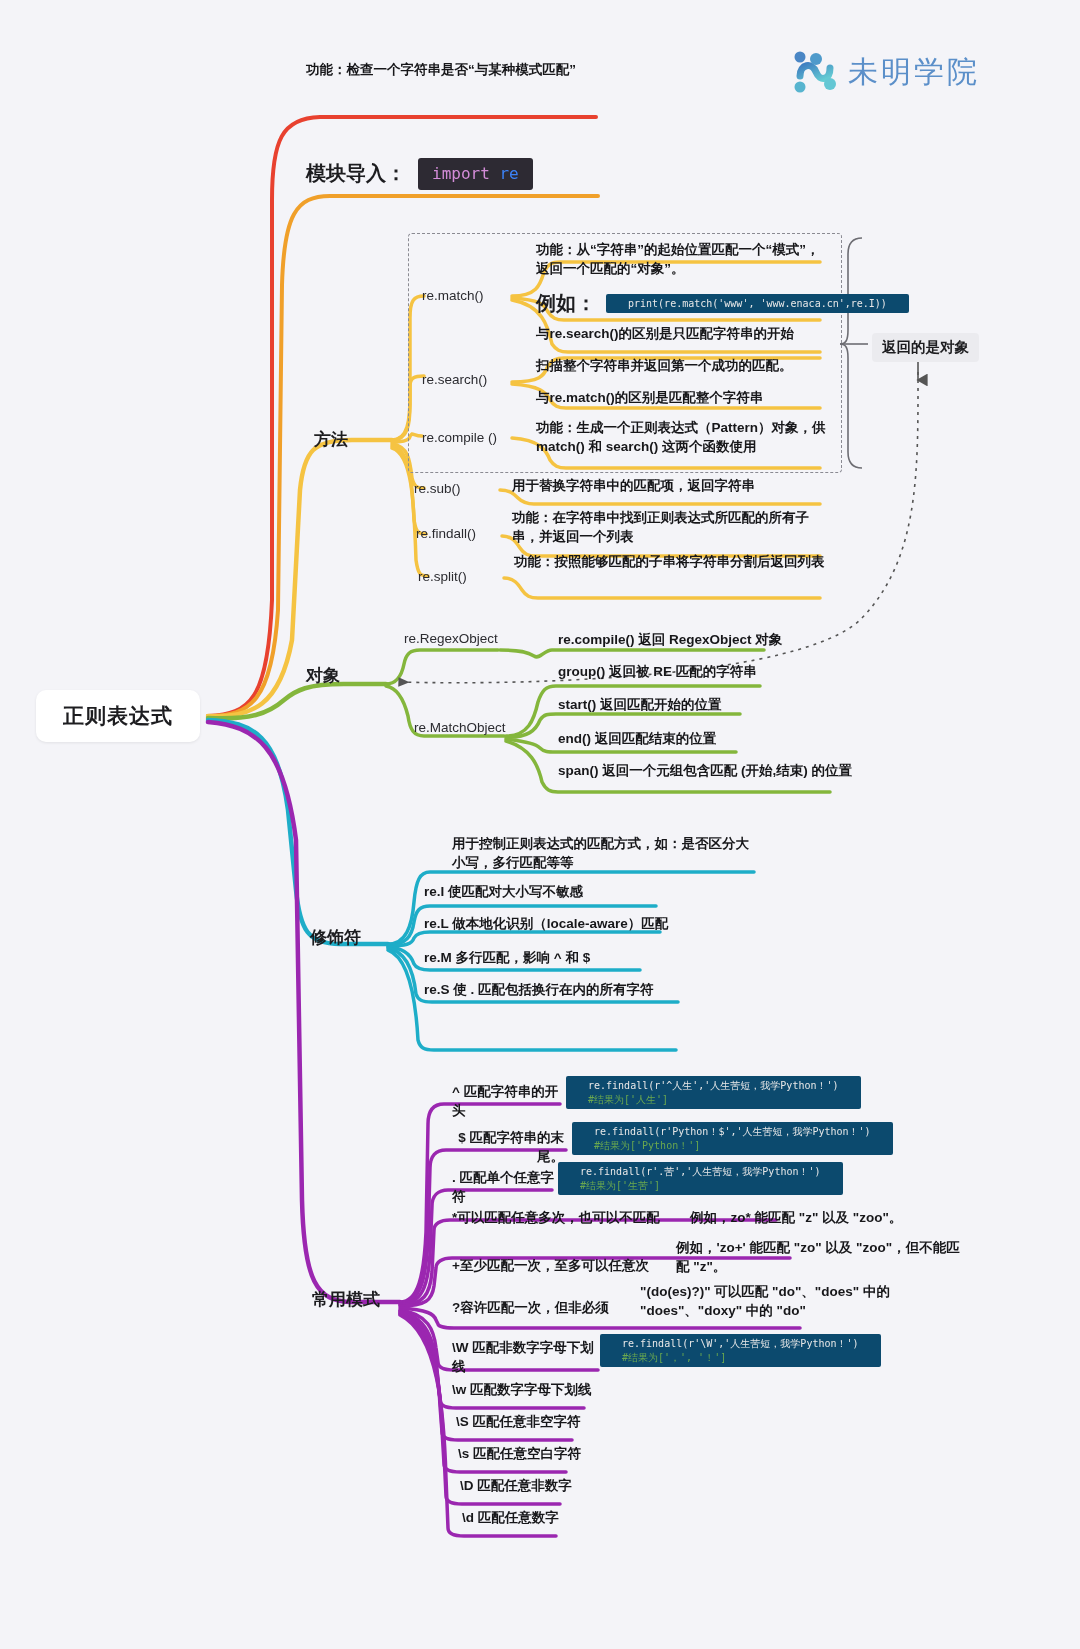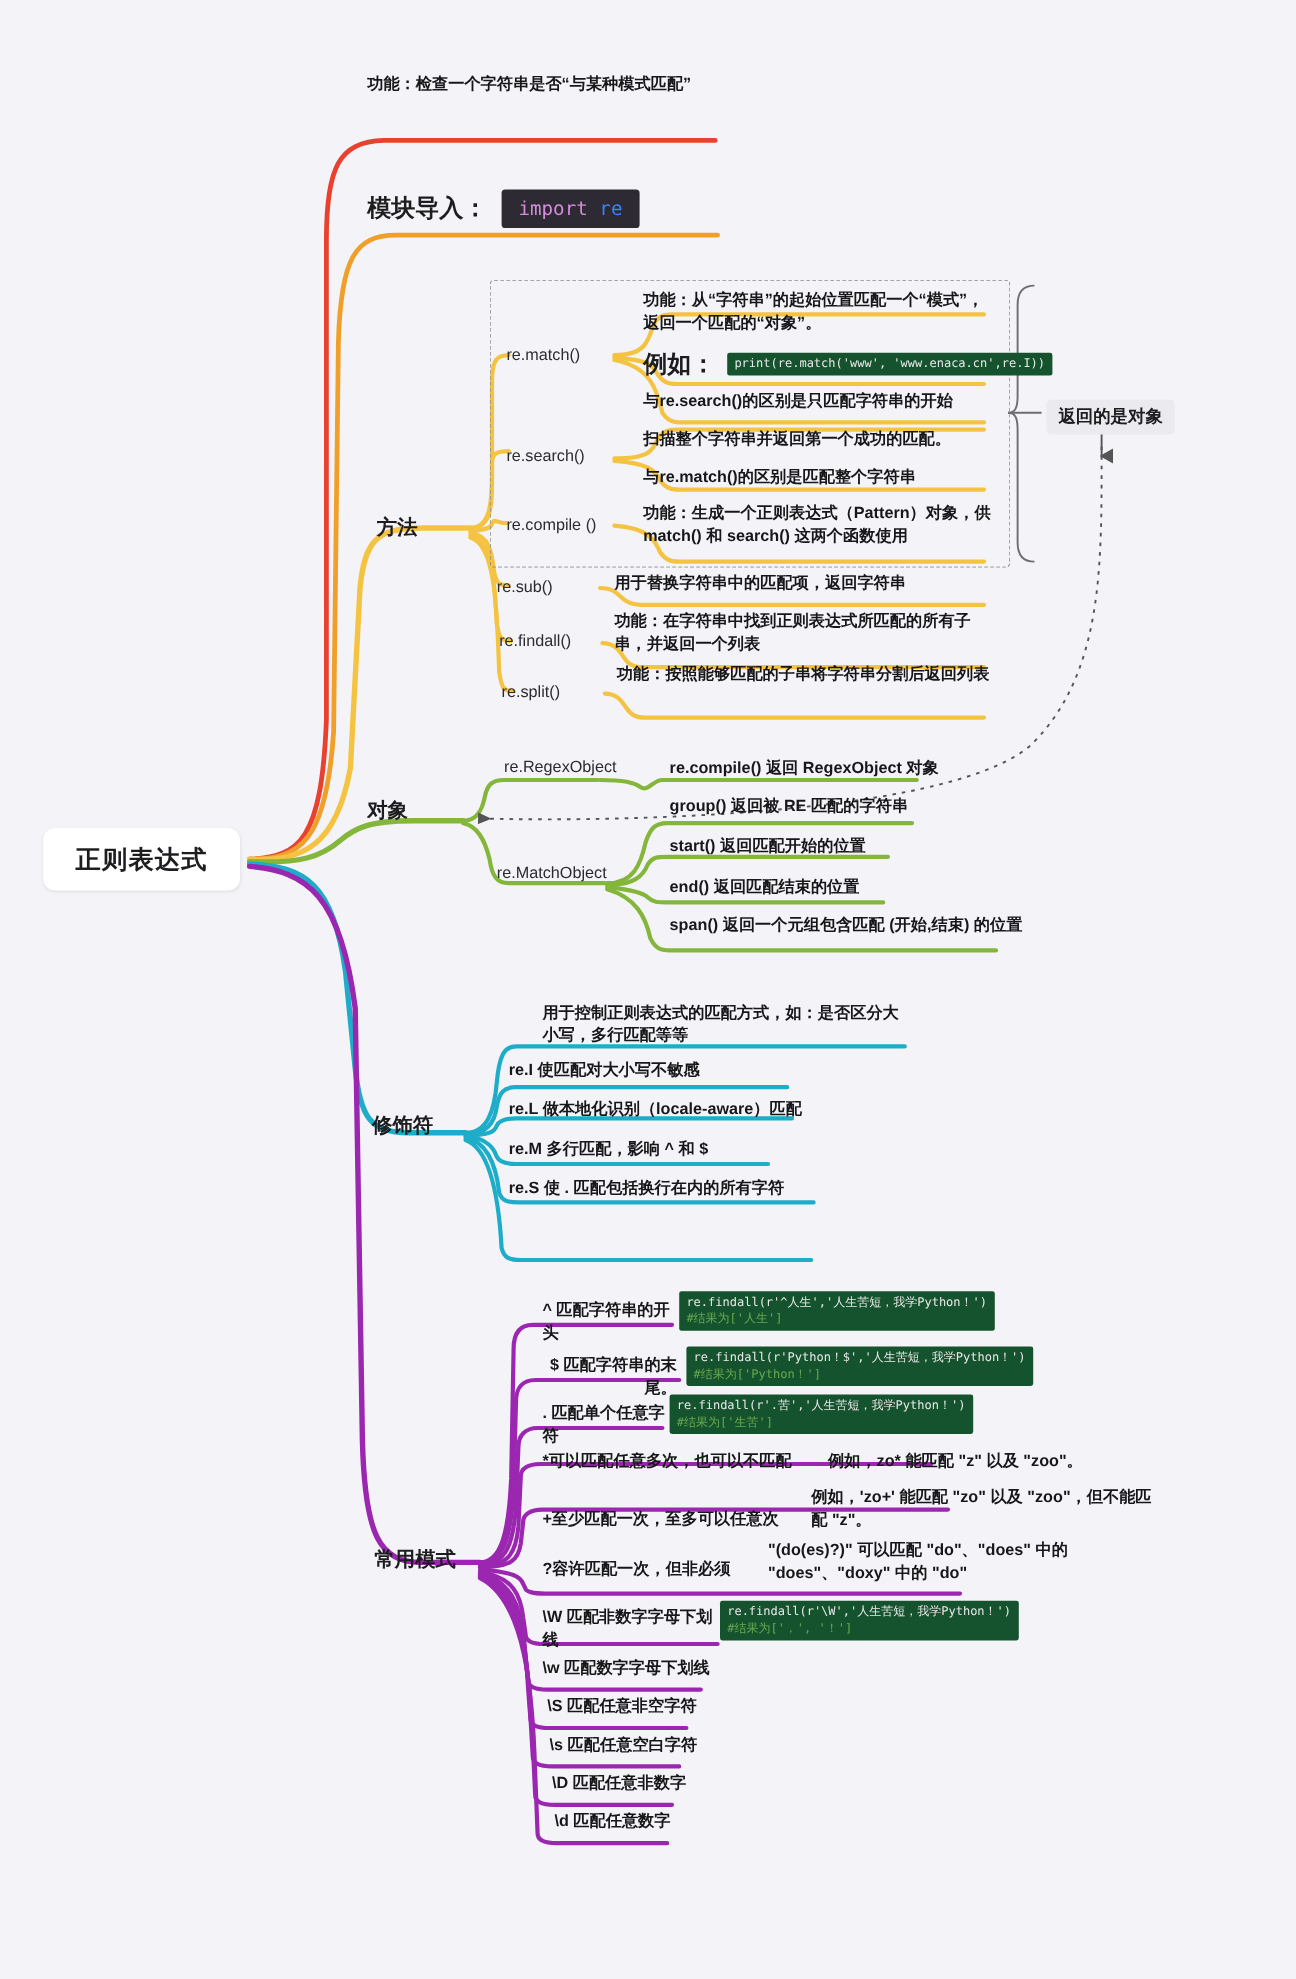--- a/index.html
+++ b/index.html
@@ -30,24 +30,24 @@
 
   
   .l2{font-size:13.5px;color:#2b2b30;}
 
   
   .leaf{font-size:13.5px;font-weight:bold;color:#17171a;line-height:1.42;}
 
   
   .code{
     display:inline-block;
-    background:#14532d;color:#e8e8e8;
+    background:#0c4a6e;color:#e8e8e8;
     font-family:"DejaVu Sans Mono","Liberation Mono",monospace;
     font-size:10px;line-height:1.35;
-    padding:3px 6px;border-radius:2px;white-space:pre;
+    padding:3px 22px;border-radius:2px;white-space:pre;
   }
   .code .kw{color:#e8e8e8;}
   .code .cm{color:#6aa84f;}
   .code.inline-import{font-size:16px;padding:5px 14px;background:#2d2a33;border-radius:3px;}
   .code.inline-import .kw{color:#d38cd8;}
   .code.inline-import .nm{color:#3b82f6;}
 
   
   .pfx{font-size:20px;font-weight:bold;}
 
@@ -156,20 +156,38 @@
 
   <div class="node title-top">
     <div class="leaf">功能：检查一个字符串是否“与某种模式匹配”</div>
   </div>
 
   <div class="imp-row">
     <span class="pfx">模块导入：</span>
     <span class="code inline-import"><span class="kw">import</span> <span class="nm">re</span></span>
   </div>
 
+  <div class="logo">
+    <svg width="46" height="44" viewBox="0 0 46 44">
+      <defs>
+        <linearGradient id="lg" x1="0" y1="0" x2="1" y2="1">
+          <stop offset="0%" stop-color="#3f7fc1"></stop>
+          <stop offset="100%" stop-color="#66cfd4"></stop>
+        </linearGradient>
+      </defs>
+      <path d="M8,6 C8,22 8,30 8,38" stroke="url(#lg)" stroke-width="7" fill="none" stroke-linecap="round"></path>
+      <circle cx="8" cy="7" r="5.5" fill="#4a86c5"></circle>
+      <circle cx="8" cy="37" r="5.5" fill="#57b4cf"></circle>
+      <path d="M8,26 C8,14 20,12 24,22 C28,32 38,30 38,18" stroke="url(#lg)" stroke-width="7" fill="none" stroke-linecap="round"></path>
+      <circle cx="24" cy="9" r="6" fill="#4e9acb"></circle>
+      <circle cx="38" cy="34" r="6" fill="#64c7d4"></circle>
+      <path d="M38,16 C38,24 38,28 38,32" stroke="url(#lg)" stroke-width="7" fill="none" stroke-linecap="round"></path>
+    </svg>
+    <span class="logo-text">未明学院</span>
+  </div>
 
   <div class="node root">
     <span>正则表达式</span>
   </div>
 
   <div class="groupbox"></div>
   <div class="grouplabel">返回的是对象</div>
 
   <div class="node l1" style="left:314px;top:428px;">
     <span>方法</span>
@@ -222,21 +240,21 @@
   <div class="node leaf" style="left:512px;top:508px;width:320px;">
     <span>功能：在字符串中找到正则表达式所匹配的所有子串，并返回一个列表</span>
   </div>
   <div class="node leaf" style="left:514px;top:552px;width:320px;">
     <span>功能：按照能够匹配的子串将字符串分割后返回列表</span>
   </div>
 
   <div class="node l1" style="left:306px;top:664px;">
     <span>对象</span>
   </div>
-  <div class="node l2" style="left:420px;top:631px;text-align:center;">
+  <div class="node l2" style="left:404px;top:631px;text-align:center;">
     <span>re.RegexObject</span>
   </div>
   <div class="node l2" style="left:414px;top:720px;">
     <span>re.MatchObject</span>
   </div>
   <div class="node leaf" style="left:558px;top:630px;width:280px;">
     <span>re.compile() 返回 RegexObject 对象</span>
   </div>
   <div class="node leaf" style="left:558px;top:662px;width:280px;">
     <span>group() 返回被 RE 匹配的字符串</span>

